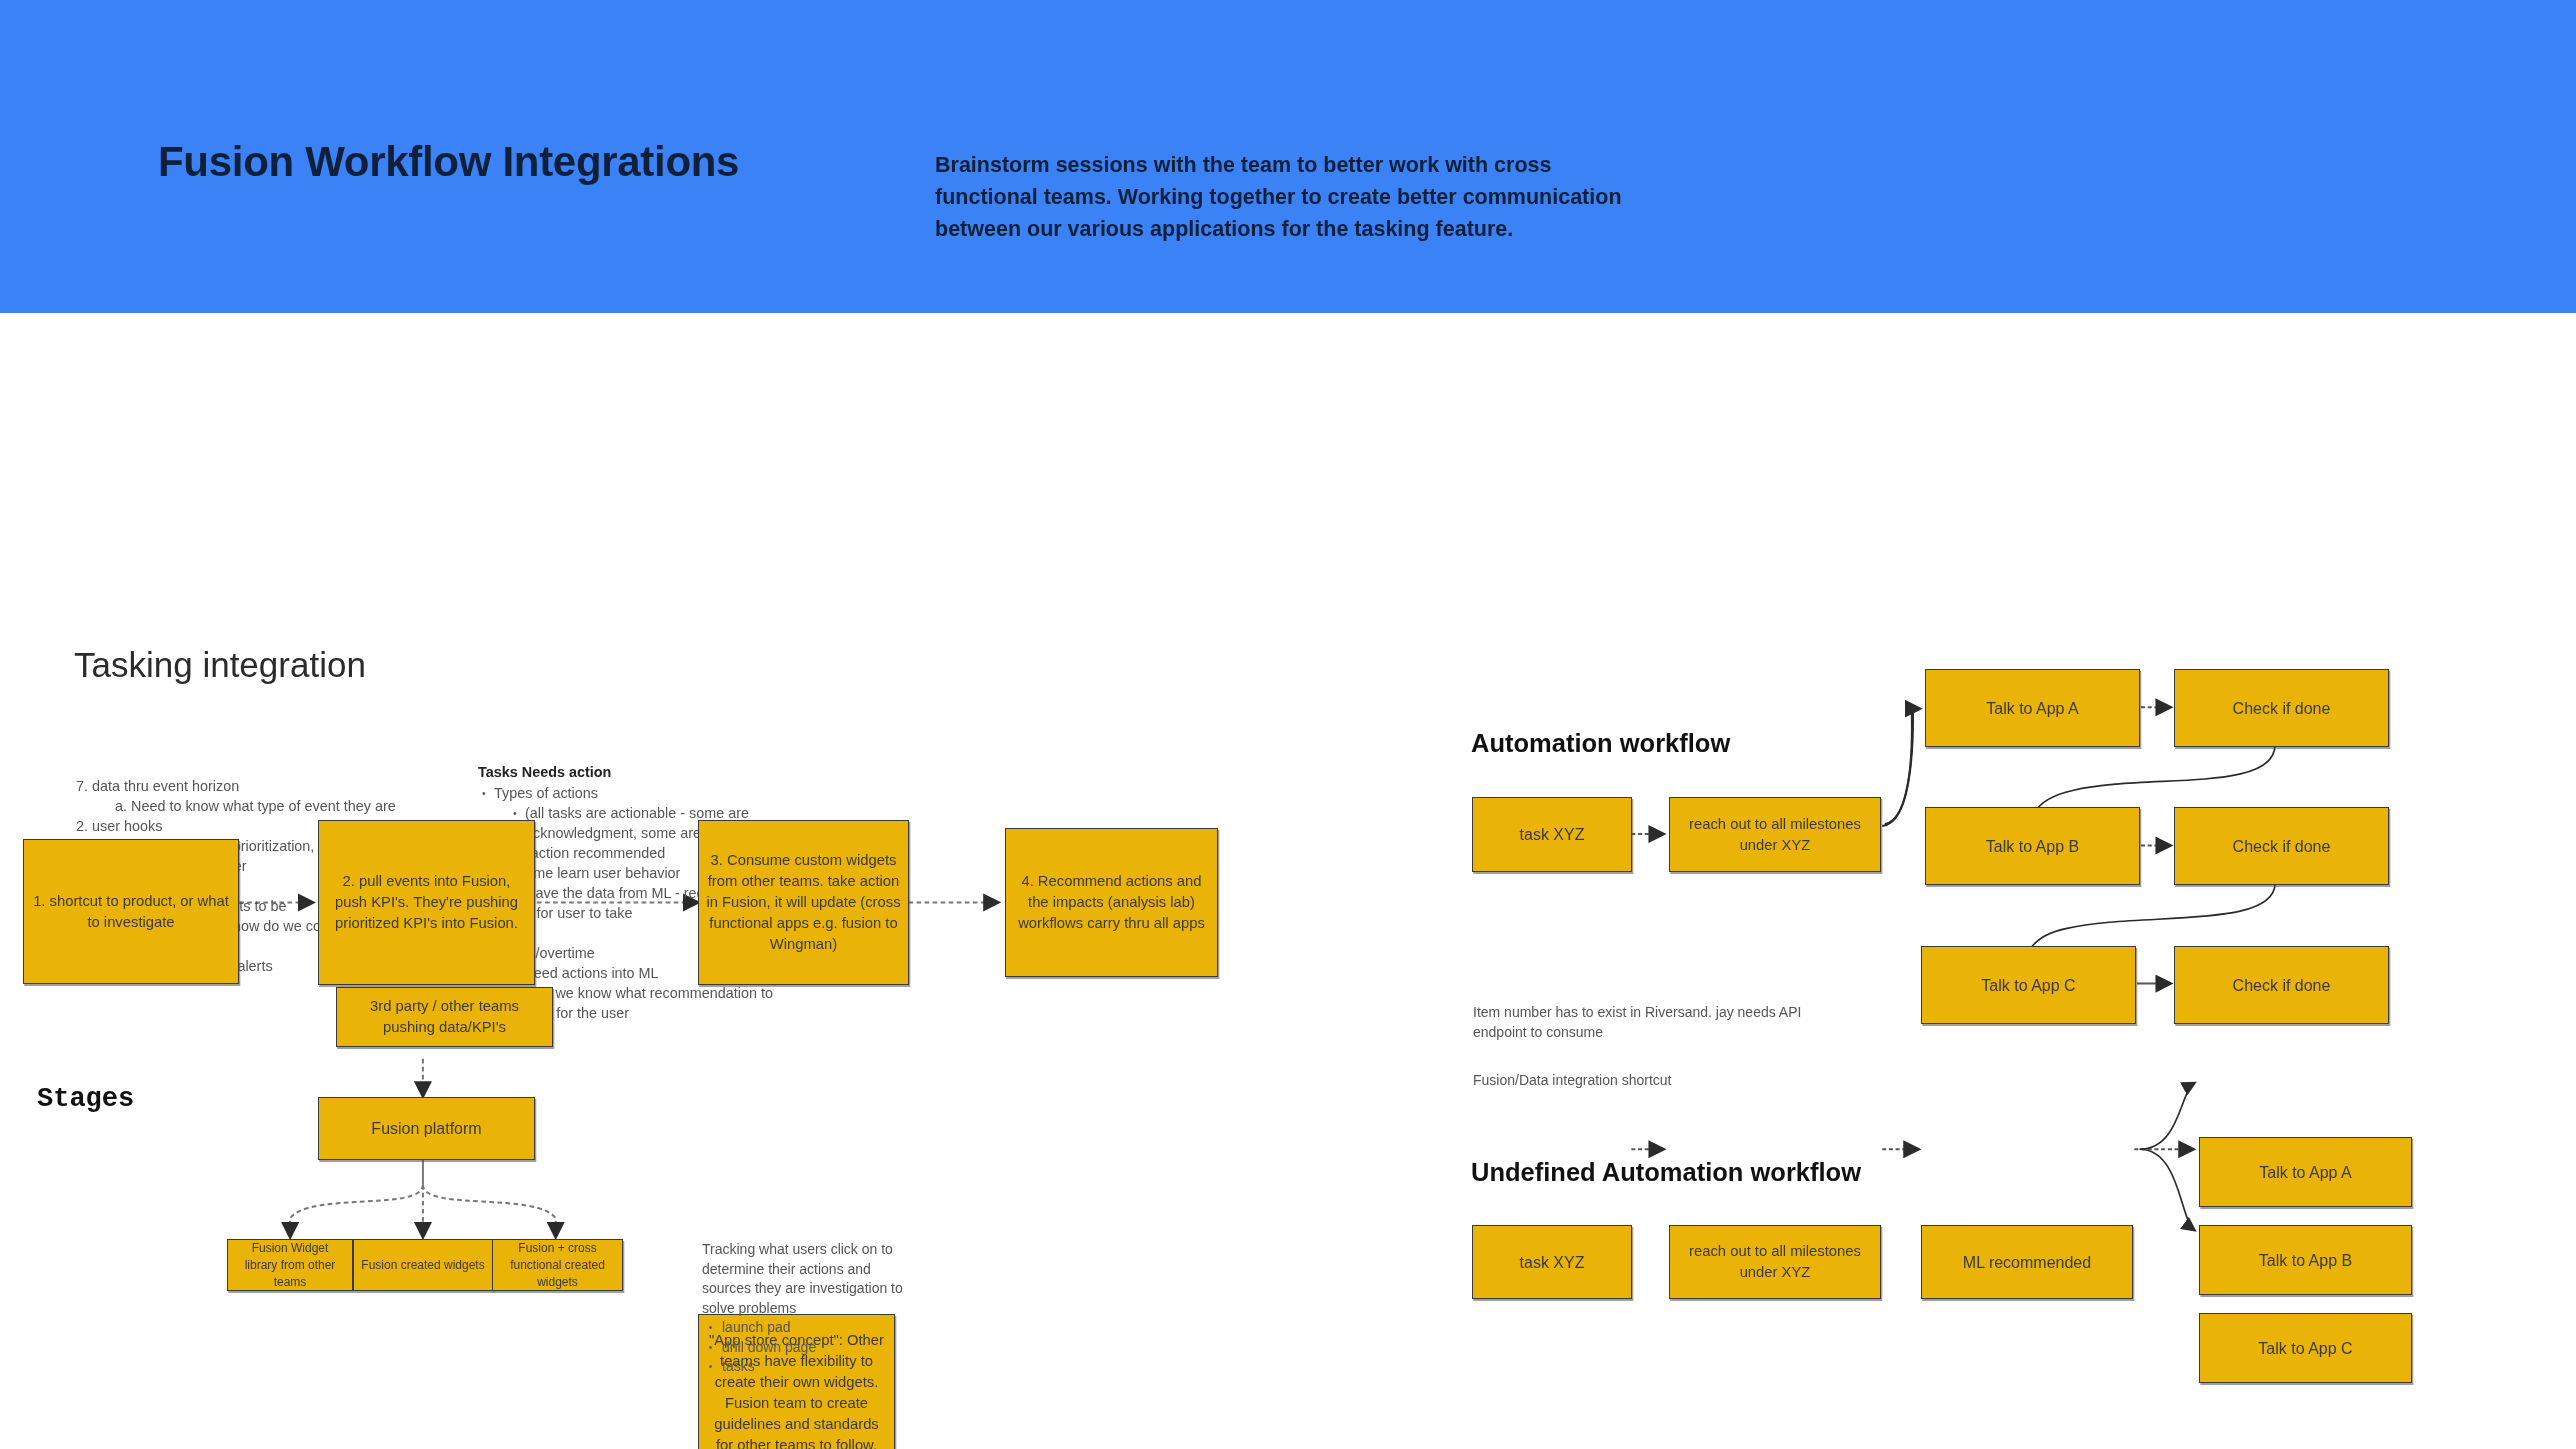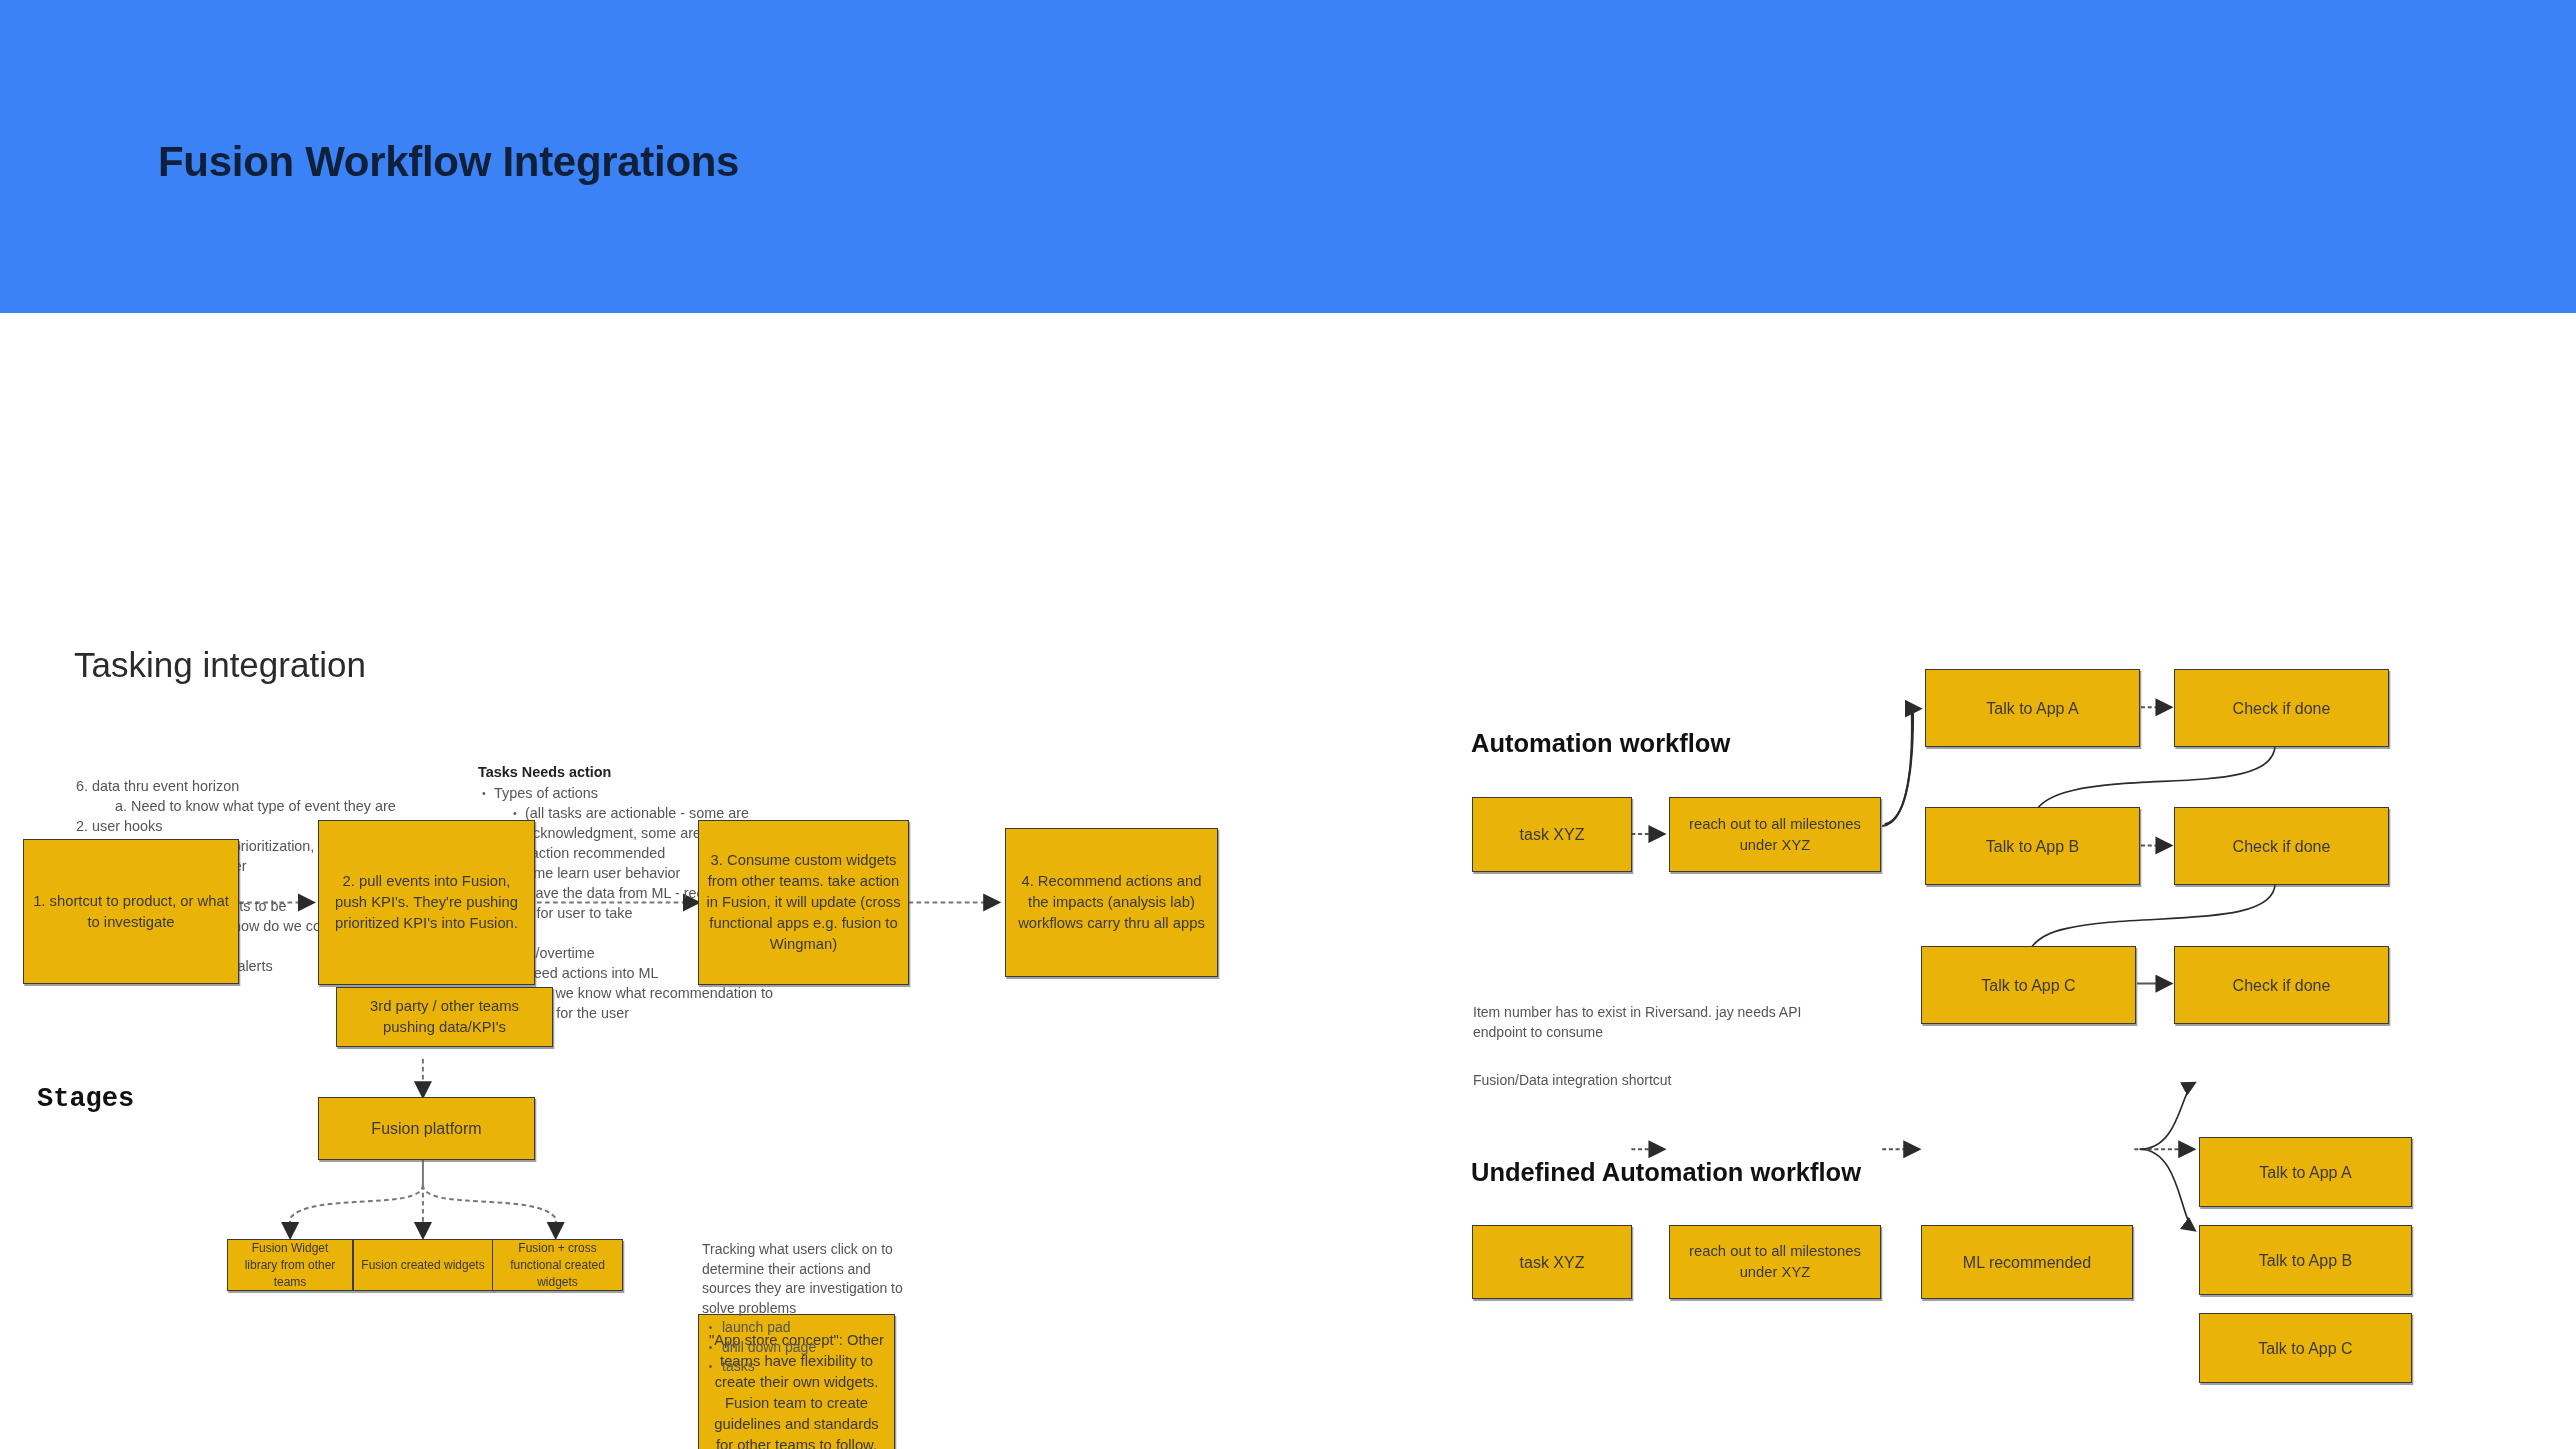--- a/index.html
+++ b/index.html
@@ -66,20 +66,21 @@
   .note .bl { padding-left:20px; position:relative; font-weight:400; color:#555;}
   .note .bl:before { content:"\2022"; position:absolute; left:6.7px; font-size:10px; }
 
   svg.ov { position:absolute; left:0; top:0; width:2576px; height:1136px; overflow:visible; pointer-events:none; }
 </style>
 </head>
 <body>
 
 <div id="header-band">
   <div id="page-title">Fusion Workflow Integrations</div>
+  <div id="page-description">Brainstorm sessions with the team to better work with cross functional teams. Working together to create better communication between our various applications for the tasking feature.</div>
 </div>
 
 <div id="canvas">
 
   <svg class="ov" viewBox="0 0 3840 1694">
     <defs>
       <marker id="ah" markerWidth="9" markerHeight="9" refX="7.5" refY="4.5" orient="auto" markerUnits="strokeWidth">
         <path d="M0,0 L9,4.5 L0,9 z" fill="#2b2b2b"></path>
       </marker>
     </defs>
@@ -114,21 +115,21 @@
     <line x1="2432" y1="1247" x2="2480" y2="1247" stroke="#555" stroke-width="3" stroke-dasharray="6 4" marker-end="url(#ah)"></line>
     <line x1="2806" y1="1247" x2="2860" y2="1247" stroke="#555" stroke-width="3" stroke-dasharray="6 4" marker-end="url(#ah)"></line>
     <line x1="3182" y1="1247" x2="3270" y2="1247" stroke="#555" stroke-width="3" stroke-dasharray="6 4" marker-end="url(#ah)"></line>
     <path d="M3190,1247 C3250,1247 3250,1160 3272,1148" stroke="#2b2b2b" stroke-width="2.5" fill="none" marker-end="url(#ah)"></path>
     <path d="M3190,1247 C3250,1247 3250,1352 3272,1368" stroke="#2b2b2b" stroke-width="2.5" fill="none" marker-end="url(#ah)"></path>
   </svg>
 
   <div class="sec-title" style="left:74px; top:332px;">Tasking integration</div>
 
   <div class="numlist" style="left:76px; top:463px; width:376px;">
-    <div class="l0">6. data thru event horizon</div>
+    <div class="l0">7. data thru event horizon</div>
     <div class="l1">a. Need to know what type of event they are</div>
     <div class="l0">2. user hooks</div>
     <div class="l0">3. what they send to us (prioritization, KPI's)</div>
     <div class="l1">a. Be in the ML layer</div>
     <div class="l0">4. What will Fusion reveal</div>
     <div class="l0">5. what do we expect alerts to be</div>
     <div class="l1">a. 100's of alerts - how do we control</div>
     <div class="l0">6. Settings (post MVP)</div>
     <div class="l1">a. set frequency of alerts</div>
   </div>

